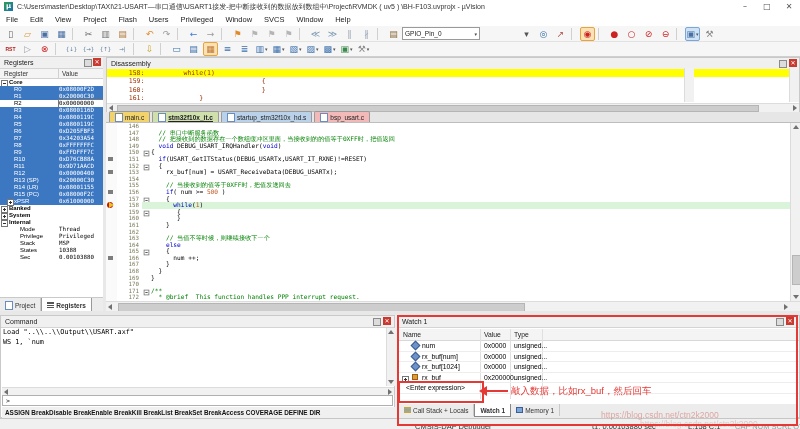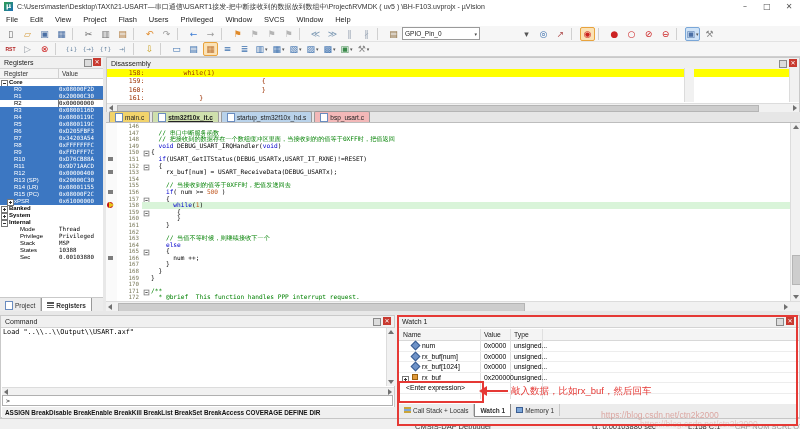--- a/index.html
+++ b/index.html
@@ -692,20 +692,21 @@
 <div class="abs" style="left:0;top:311px;width:800px;height:4px;background:#e8e8e8"></div>
 
 <div class="abs" id="cmd-panel">
   <div class="phdr">
     <span>Command</span>
     <span class="pin" style="left:372px"></span>
     <span class="xbtn" style="left:382px"></span>
   </div>
   <div id="cmd-lines">
       <div class="cline">Load "..\\..\\Output\\USART.axf"</div>
+      <div class="cline">WS 1, `num</div>
     </div>
   <div class="abs vsb" style="left:385px;top:12px;width:8px;height:58px;position:absolute">
     <div class="sarr up" style="left:1px;top:2px"></div>
     <div class="sarr dn" style="left:1px;bottom:2px;position:absolute"></div>
   </div>
   <div class="abs hsb" style="left:1px;top:71px;width:392px;height:7px;position:absolute">
     <div class="sarr lf" style="left:2px;top:1px"></div>
     <div class="sarr rt" style="position:absolute;right:2px;top:1px"></div>
   </div>
   <div id="cmd-prompt">&gt;</div>

